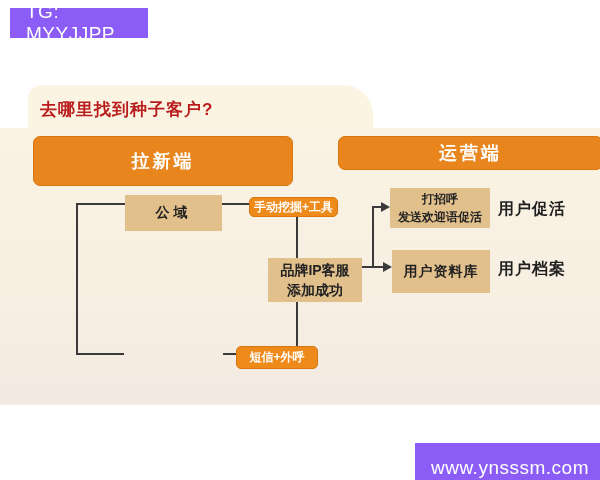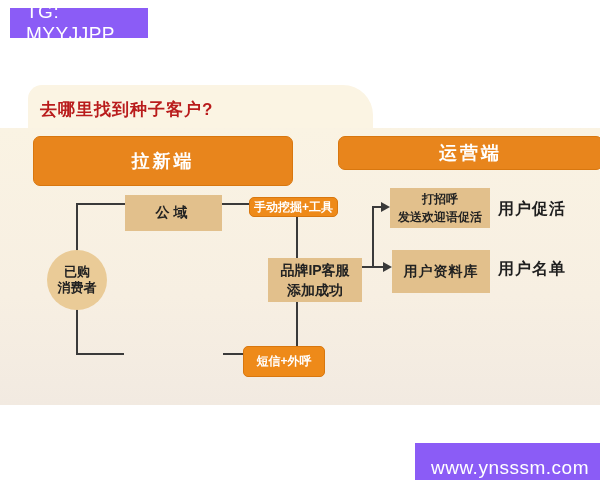--- a/index.html
+++ b/index.html
@@ -70,21 +70,21 @@
   .orange-pill{
     position:absolute;
     background:#ee8a19;
     border:1px solid #d8770f;
     border-radius:5px;
     color:#ffffff;font-weight:bold;font-size:12px;
     display:flex;align-items:center;justify-content:center;
     box-sizing:border-box;
   }
   #node-manual{left:249px;top:197px;width:89px;height:20px;}
-  #node-sms{left:243px;top:346px;width:82px;height:31px;}
+  #node-sms{left:236px;top:346px;width:82px;height:23px;}
 
   #node-purchased{
     position:absolute;left:47px;top:250px;width:60px;height:60px;
     background:#eacb97;border-radius:50%;
     color:#222222;font-weight:bold;font-size:13px;line-height:1.2;
     display:flex;flex-direction:column;align-items:center;justify-content:center;
     text-align:center;
   }
 
   .side-label{
@@ -140,42 +140,38 @@
   <div class="arrow-right" style="left:383px;top:262px;"></div>
 
   <div id="node-public" class="tan-box">
     <span>公域</span>
   </div>
 
   <div id="node-manual" class="orange-pill">
     <span>手动挖掘+工具</span>
   </div>
 
-  <div id="node-purchased">
-    <span>已购</span>
-    <span>消费者</span>
-  </div>
 
   <div id="node-greeting" class="tan-box">
     <span>打招呼</span>
     <span>发送欢迎语促活</span>
   </div>
 
   <div id="node-brand" class="tan-box">
     <span>品牌IP客服</span>
     <span>添加成功</span>
   </div>
 
   <div id="label-activation" class="side-label">用户促活</div>
 
   <div id="node-database" class="tan-box">
     <span>用户资料库</span>
   </div>
 
-  <div id="label-profile" class="side-label">用户名单</div>
+  <div id="label-profile" class="side-label">用户档案</div>
 
 
   <div id="node-sms" class="orange-pill">
     <span>短信+外呼</span>
   </div>
 
   <div id="badge-site" class="gray-badge">
     <span>www.ynsssm.com</span>
   </div>
 

